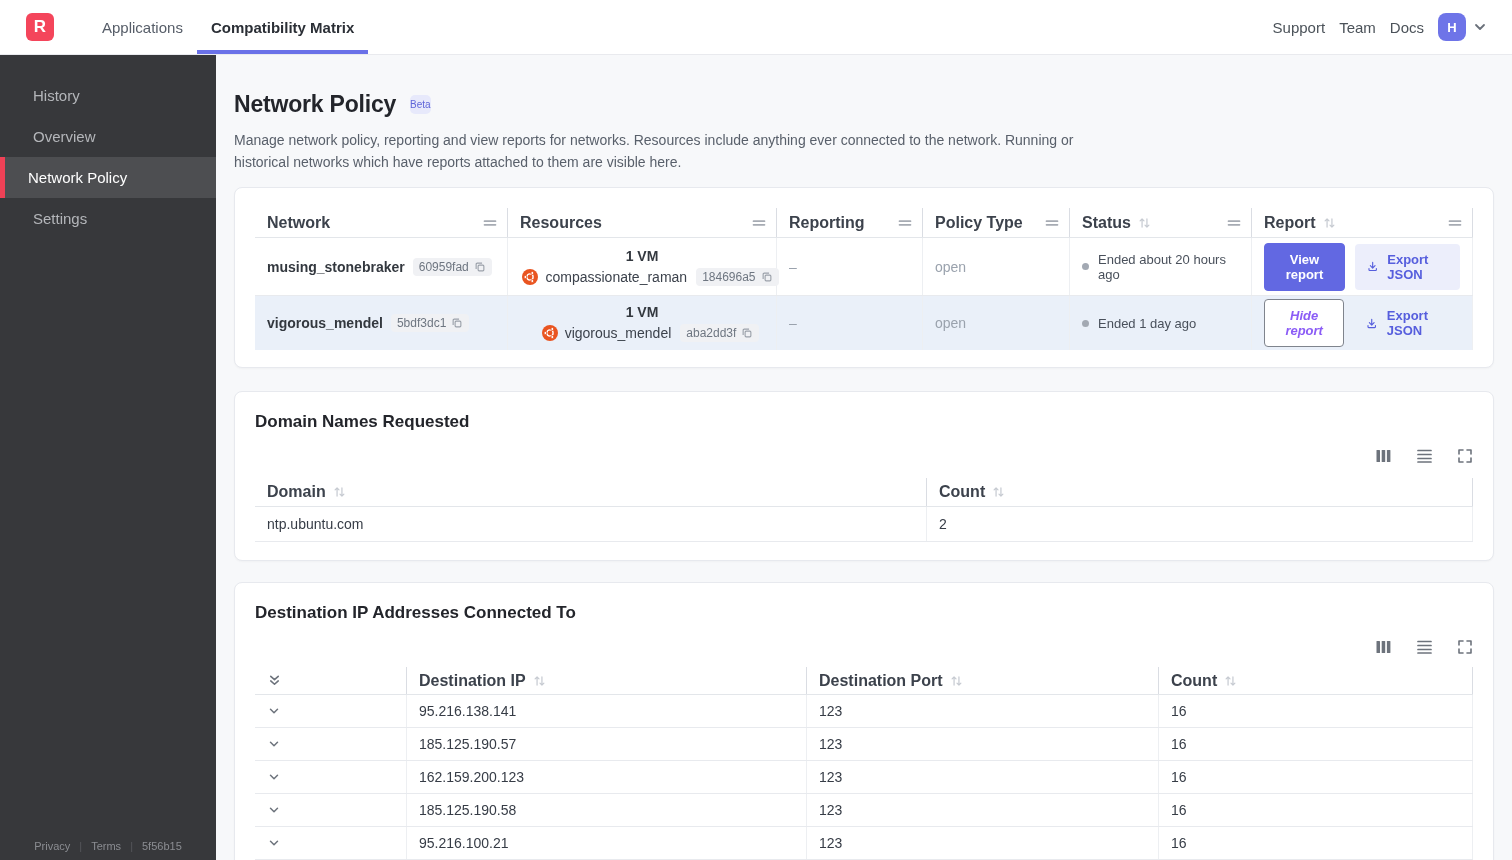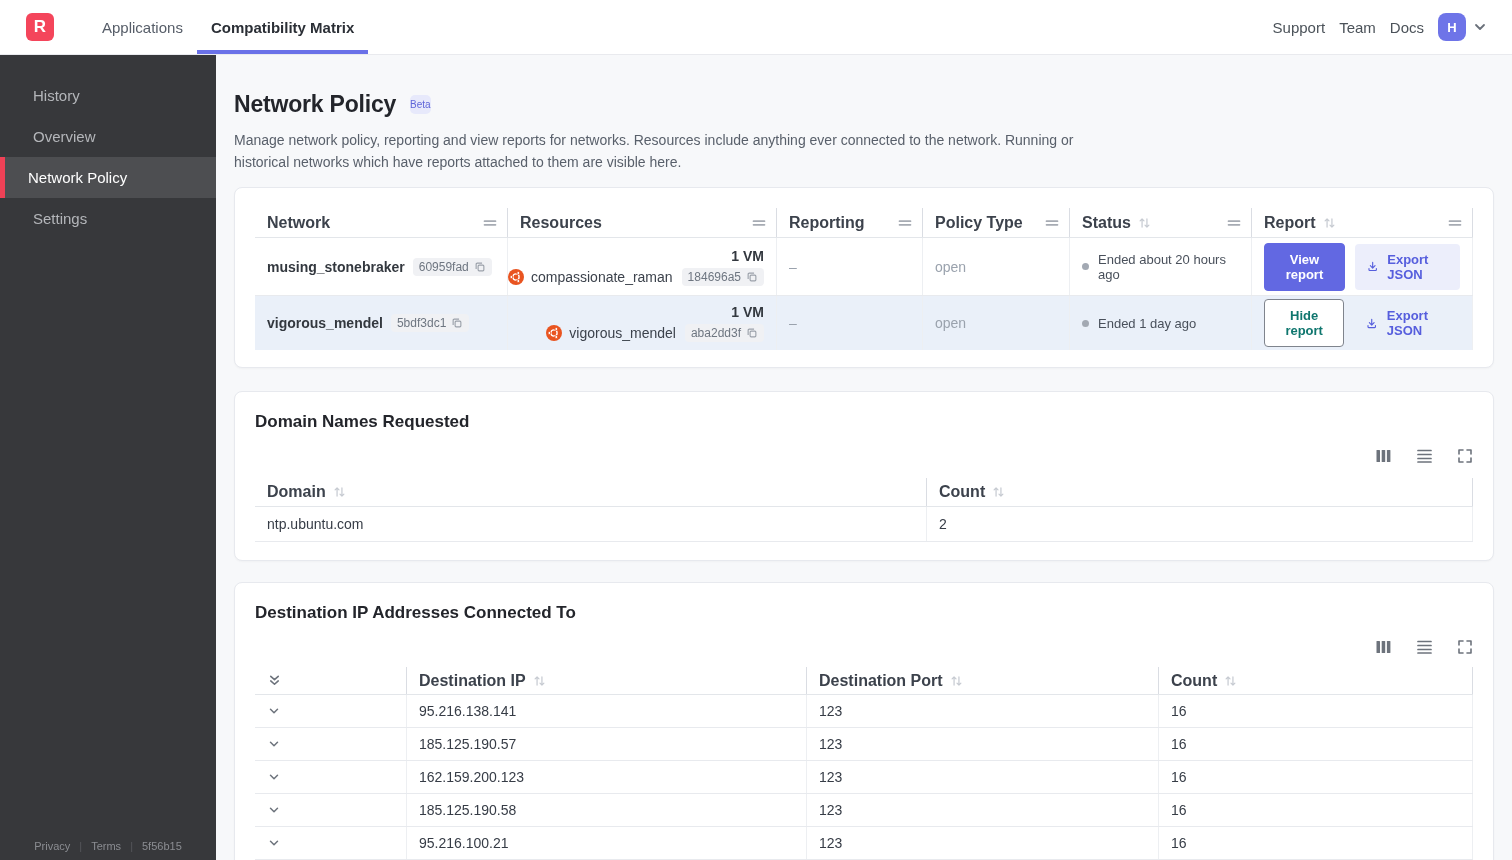--- a/index.html
+++ b/index.html
@@ -66,31 +66,31 @@
   
   .nt-grid { display:grid; grid-template-columns:253px 269px 146px 147px 182px minmax(0,1fr); }
   .nt-header { height:30px; border-bottom:1px solid #e3e6ea; }
   .nt-row { min-height:58px; border-bottom:1px solid #e8eaee; cursor:pointer; }
   .nt-rows .nt-row:nth-child(2) { min-height:54px; border-bottom:none; }
   .nt-row.selected { background:#eaf0f9; }
   .net-name { font-weight:bold; color:#33383f; }
   .id-pill { background:#f0f1f4; border-radius:4px; padding:2px 6px; font-size:12px; color:#6e7681;
     display:inline-flex; align-items:center; gap:5px; margin-left:8px; cursor:pointer; }
   .copy-icon { color:#9aa0a9; display:flex; }
-  .c-resources { flex-direction:column; align-items:flex-end; justify-content:center; gap:4px; }
+  .c-resources { flex-direction:column; align-items:center; justify-content:center; gap:4px; }
   .vm-count { font-weight:bold; color:#33383f; font-size:14px; }
   .vm-line { display:flex; align-items:center; gap:7px; font-size:14px; color:#3c424c;padding-left:17px; }
   .vm-line .id-pill { margin-left:2px; }
   .dot { width:7px; height:7px; border-radius:50%; background:#a3a9b3; margin-right:9px; flex-shrink:0; }
   .c-status { font-size:13px; color:#49505b; }
   .c-report { gap:10px; }
   .report-btn { font-family:inherit; font-size:13px; font-weight:bold; border-radius:4px;
     padding:8px 12px; cursor:pointer; }
   .report-btn.btn-primary { background:#6268e2; border:1px solid #6268e2; color:#fff; }
-  .report-btn.btn-outline { background:#fff; border:1px solid #7f848d; color:#0f766e; }
+  .report-btn.btn-outline { background:#fff; border:1px solid #7f848d; color:#8b5cf6;font-style:italic; }
   .export-link { display:inline-flex; align-items:center; gap:9px; color:#565edd; font-size:13px;
     font-weight:bold; padding:8px 12px; border-radius:4px; cursor:pointer; text-decoration:none; }
   .export-link.export-pill { background:#eceefb; }
 
   
   .dom-grid { display:grid; grid-template-columns:672px minmax(0,1fr); }
   .dom-header { height:29px; border-bottom:1px solid #e3e6ea; margin-top:14px; }
   .dom-row { height:35px; border-bottom:1px solid #e8eaee; }
 
   

